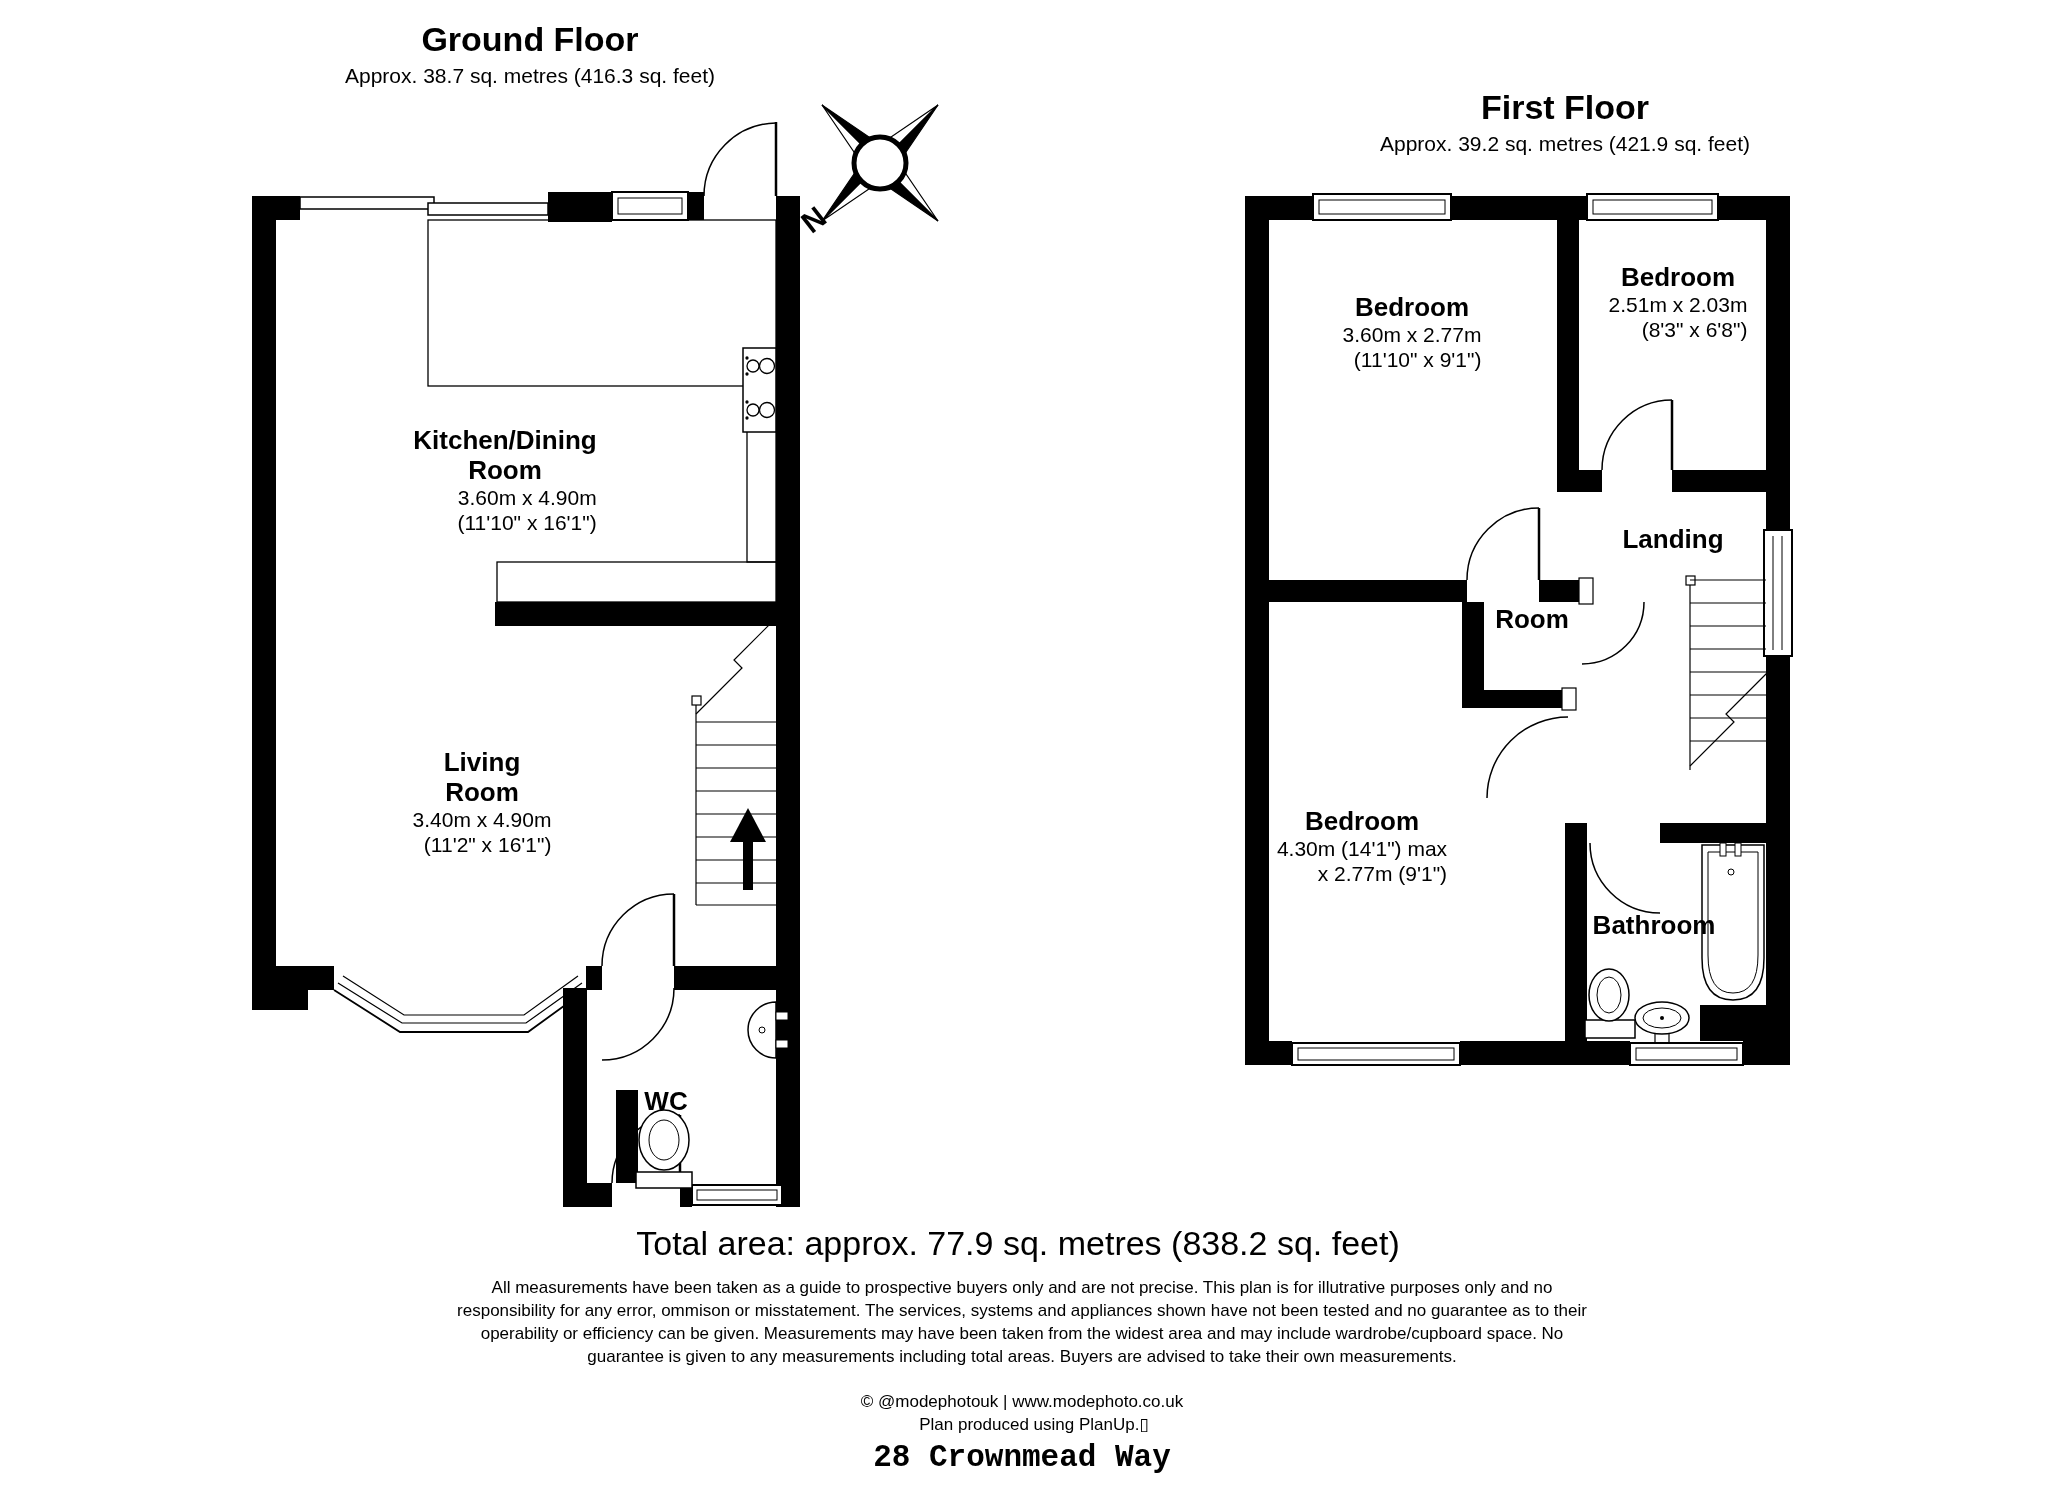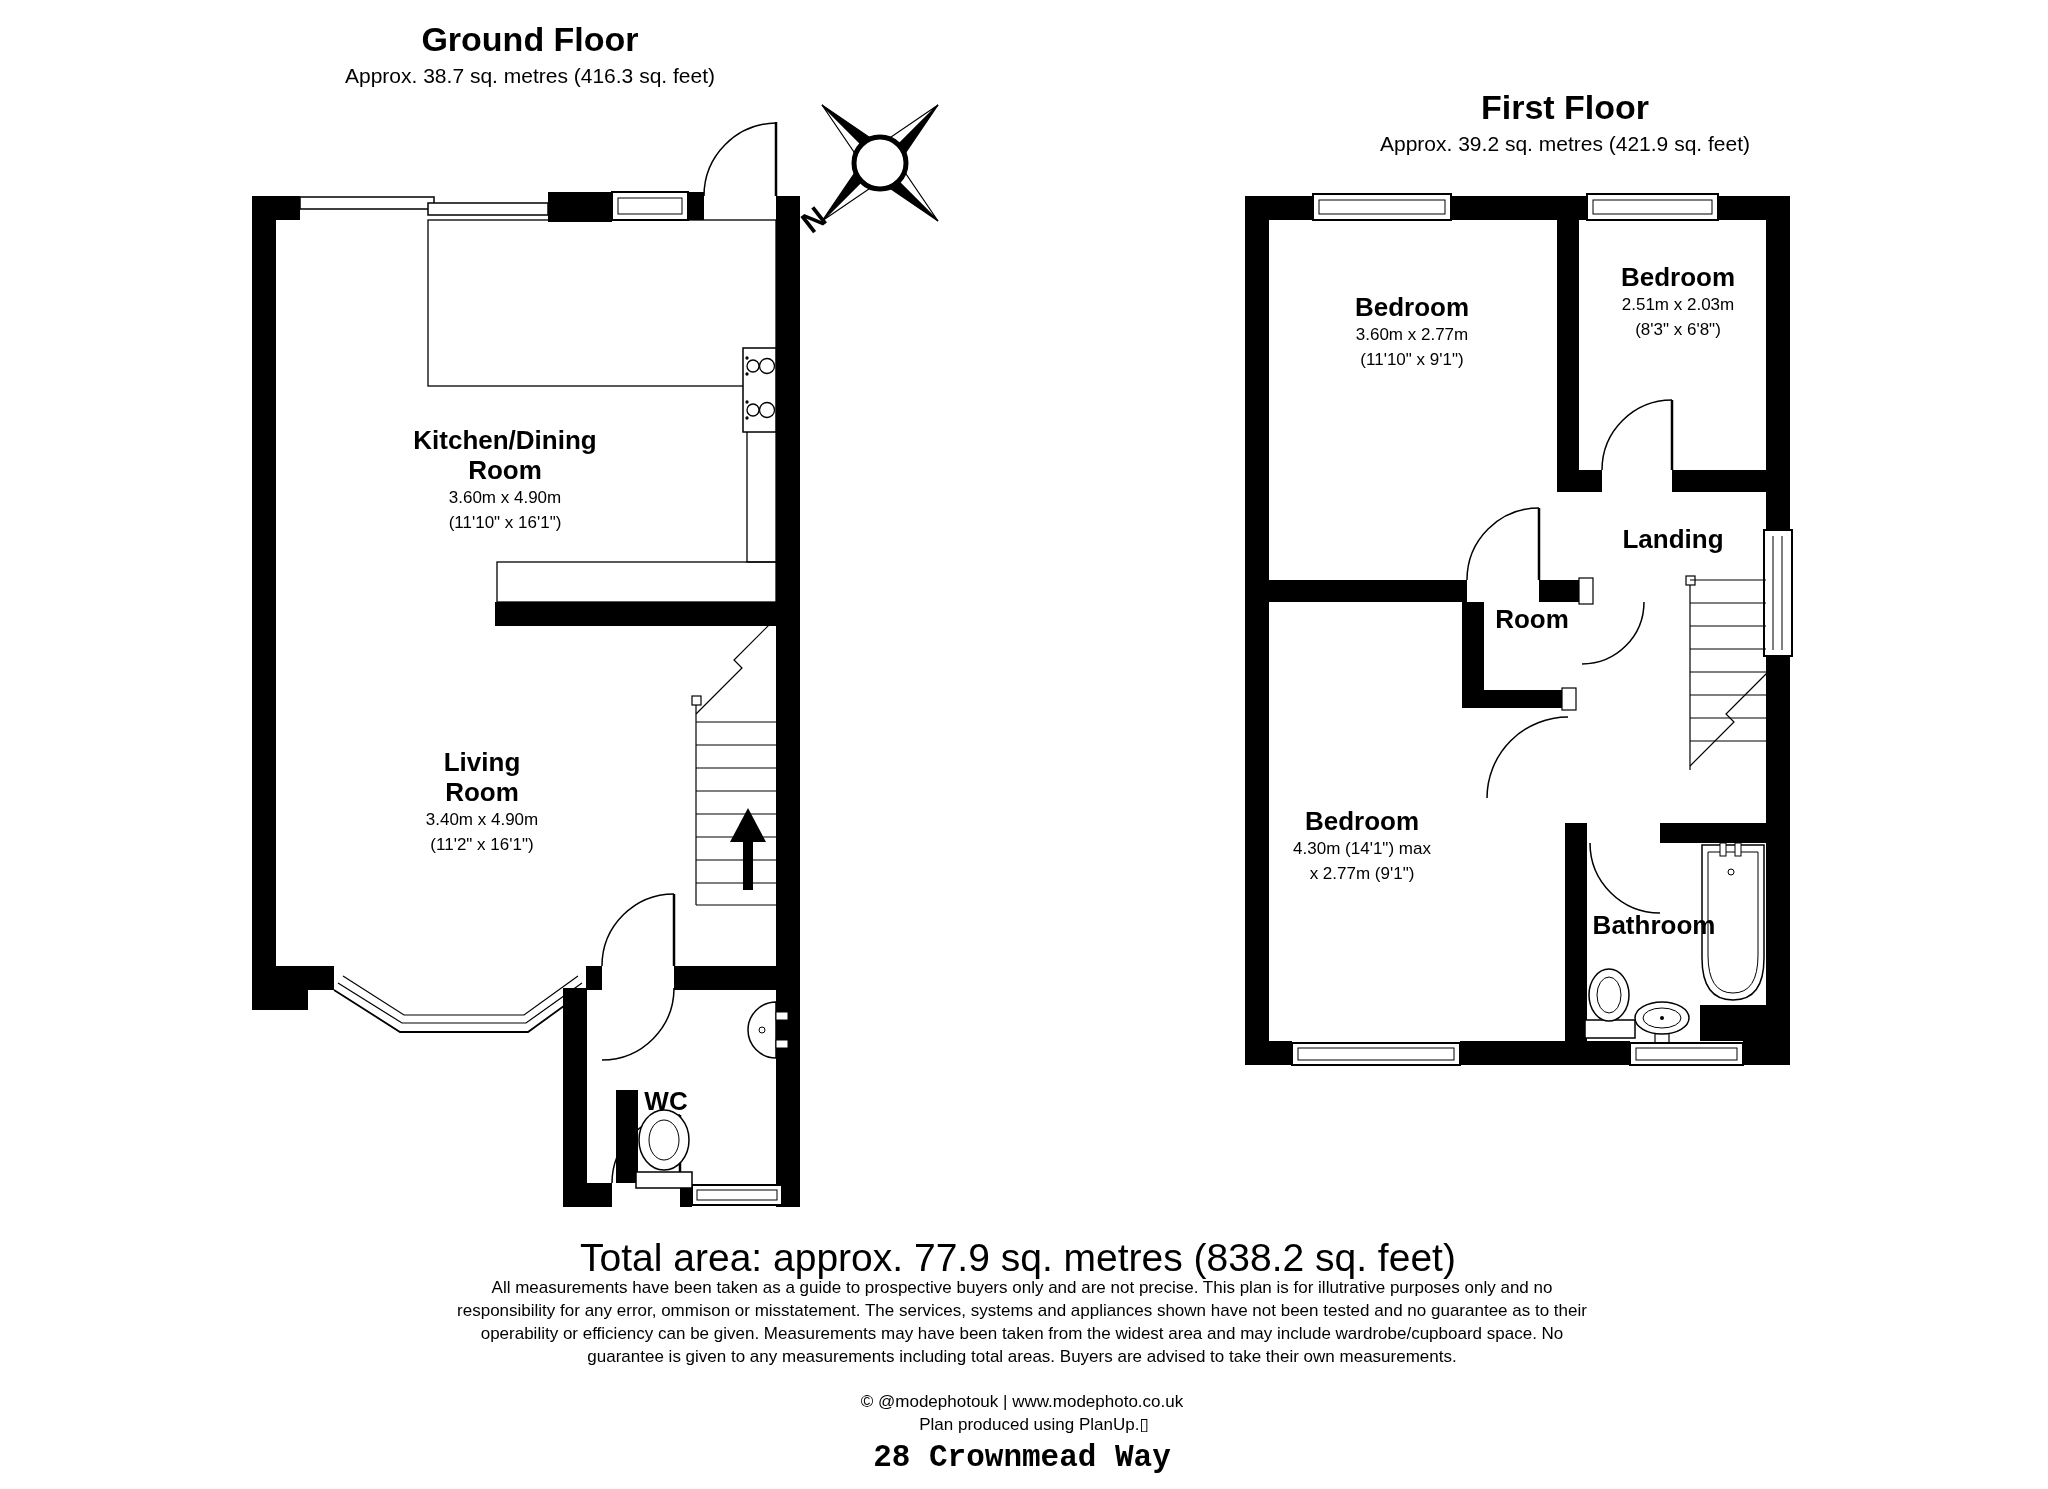--- a/index.html
+++ b/index.html
@@ -3,22 +3,22 @@
 <meta charset="utf-8">
 <style>
   html,body{margin:0;padding:0;background:#fff;}
   #stage{position:relative;width:1804px;height:1489px;background:#fff;overflow:hidden;
          font-family:"Liberation Sans",sans-serif;color:#000;}
   svg{position:absolute;left:0;top:0;}
   .lbl{position:absolute;transform:translateX(-50%);text-align:center;white-space:nowrap;color:#000;}
   .t-title{font-size:34px;font-weight:bold;}
   .t-sub{font-size:21px;text-align:center;}
   .t-room{font-size:26px;font-weight:bold;line-height:30px;}
-  .t-dim{font-size:17px;line-height:25px;}
-  .t-total{font-size:39px;margin-top:12px;}
+  .t-dim{font-size:21px;line-height:25px;text-align:right;}
+  .t-total{font-size:34px;}
   .t-small{font-size:17px;line-height:23px;}
   .t-addr{font-size:31px;font-weight:bold;}
   .t-north{font-size:30px;font-weight:bold;transform:rotate(-38deg);}
   .stack > div{white-space:nowrap;}
 </style>
 </head>
 <body>
 
 <div id="stage">
 

